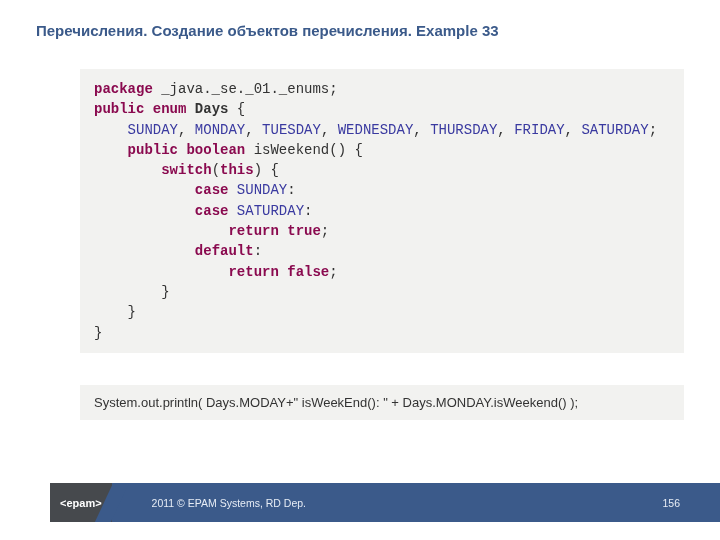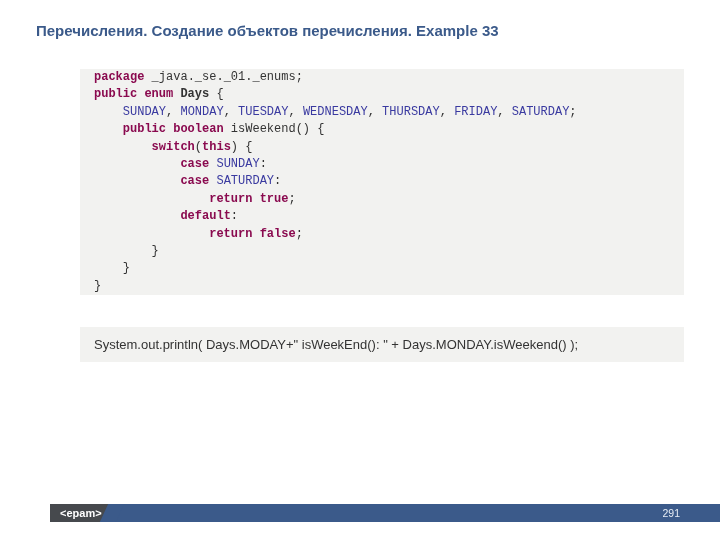--- a/index.html
+++ b/index.html
@@ -13,23 +13,23 @@
   }
   .slide-title {
     color: #3b5a8a;
     font-size: 15px;
     font-weight: bold;
     padding: 22px 0 0 36px;
   }
   .code-block {
     background: #f2f2f0;
     margin: 30px 36px 0 80px;
-    padding: 0 14px;
+    padding: 10px 14px;
     font-family: "Courier New", monospace;
-    font-size: 12px;
+    font-size: 14px;
     line-height: 1.45;
     white-space: pre;
     color: #333;
   }
   .tok-kw  { color: #8a0a4f; font-weight: bold; }
   .tok-cls { color: #333; font-weight: bold; }
   .tok-id  { color: #3a3aa0; }
   .code-line { display: block; }
 
   .call-block {
@@ -39,21 +39,21 @@
     font-family: Arial, sans-serif;
     font-size: 13px;
     color: #333;
   }
 
   .footer {
     position: absolute;
     left: 0;
     right: 0;
     bottom: 18px;
-    height: 18px;
+    height: 39px;
     display: flex;
     align-items: stretch;
   }
   .footer-left-space {
     width: 50px;
   }
   .footer-logo {
     background: #46494d;
     color: #fff;
     font-size: 11px;
@@ -96,15 +96,16 @@
 <h1 class="slide-title">Перечисления. Создание объектов перечисления. Example 33</h1>
 
 <div class="code-block"><span class="code-line"><span class="tok-kw">package</span><span> _java._se._01._enums;</span></span><span class="code-line"><span class="tok-kw">public enum </span><span class="tok-cls">Days</span><span> {</span></span><span class="code-line">    <span class="tok-id">SUNDAY</span><span>, </span><span class="tok-id">MONDAY</span><span>, </span><span class="tok-id">TUESDAY</span><span>, </span><span class="tok-id">WEDNESDAY</span><span>, </span><span class="tok-id">THURSDAY</span><span>, </span><span class="tok-id">FRIDAY</span><span>, </span><span class="tok-id">SATURDAY</span><span>;</span></span><span class="code-line">    <span class="tok-kw">public boolean </span><span>isWeekend</span><span>() {</span></span><span class="code-line">        <span class="tok-kw">switch</span><span>(</span><span class="tok-kw">this</span><span>) {</span></span><span class="code-line">            <span class="tok-kw">case </span><span class="tok-id">SUNDAY</span><span>:</span></span><span class="code-line">            <span class="tok-kw">case </span><span class="tok-id">SATURDAY</span><span>:</span></span><span class="code-line">                <span class="tok-kw">return </span><span class="tok-kw">true</span><span>;</span></span><span class="code-line">            <span class="tok-kw">default</span><span>:</span></span><span class="code-line">                <span class="tok-kw">return </span><span class="tok-kw">false</span><span>;</span></span><span class="code-line">        <span>}</span></span><span class="code-line">    <span>}</span></span><span class="code-line"><span>}</span></span></div>
 
 <div class="call-block">System.out.println( Days.MODAY+" isWeekEnd(): " + Days.MONDAY.isWeekend() );</div>
 
 <div class="footer">
   <div class="footer-left-space"></div>
   <div class="footer-logo">&lt;epam&gt;</div>
   <div class="footer-bar">
-    <span class="page-num">291</span>
+    <span>2011 © EPAM Systems, RD Dep.</span>
+    <span class="page-num">156</span>
   </div>
 </div>
 
 </body></html>

